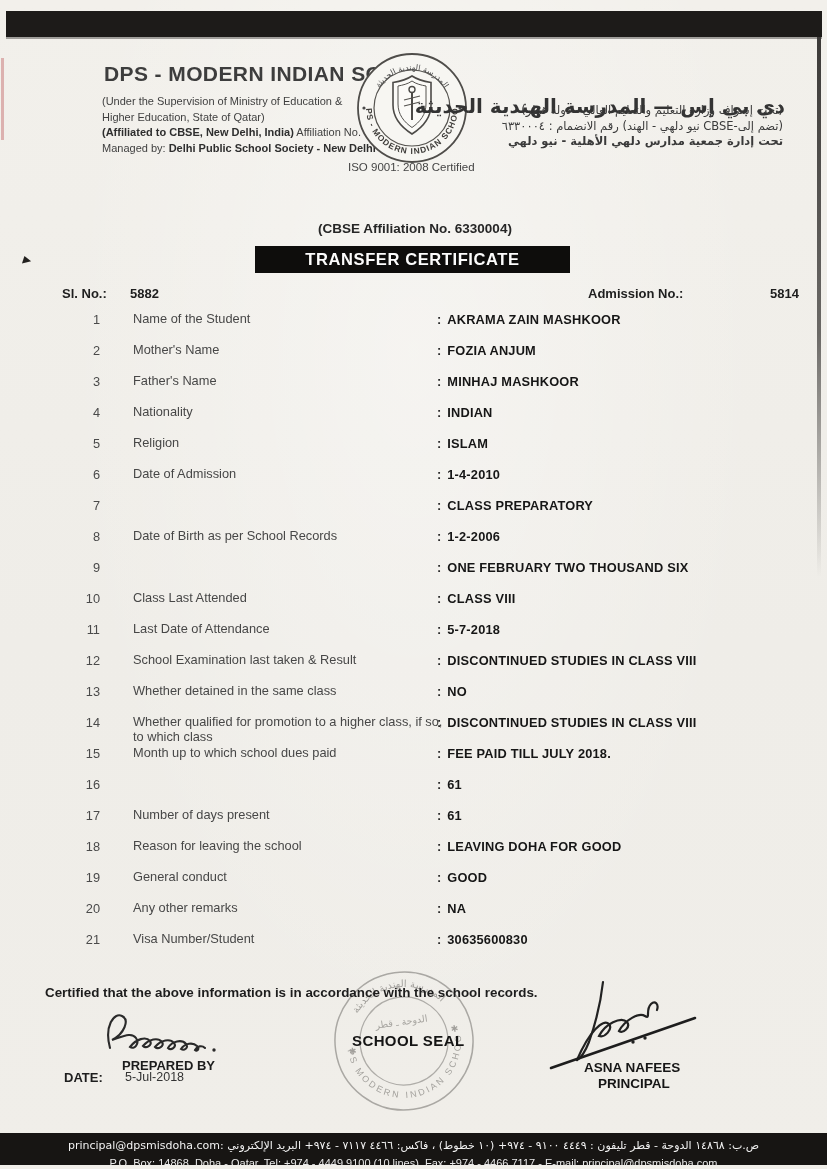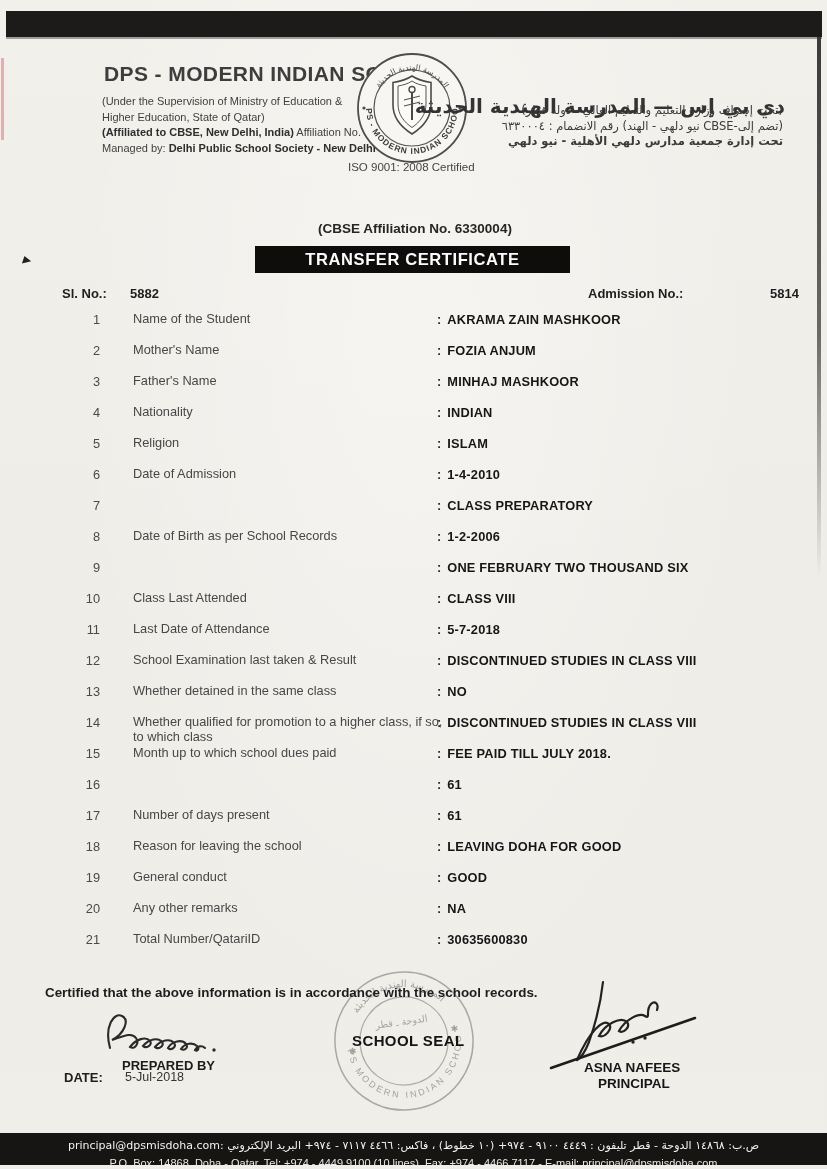--- a/index.html
+++ b/index.html
@@ -241,21 +241,21 @@
     </div>
 
     <div class="field-row">
       <span class="f-num">20</span>
       <span class="f-label">Any other remarks</span>
       <span class="f-value"><i class="colon">:</i><span class="f-val">NA</span></span>
     </div>
 
     <div class="field-row">
       <span class="f-num">21</span>
-      <span class="f-label">Total Number/QatariID</span>
+      <span class="f-label">Visa Number/Student</span>
       <span class="f-value"><i class="colon">:</i><span class="f-val">30635600830</span></span>
     </div>
   </div>
 
   <div class="abs cert-line">Certified that the above information is in accordance with the school records.</div>
 
   <div class="abs seal-box">
     <svg width="160" height="160" viewBox="0 0 160 160">
       <defs>
         <path id="sl-top" d="M 26,80 A 54,54 0 0 1 134,80"></path>

